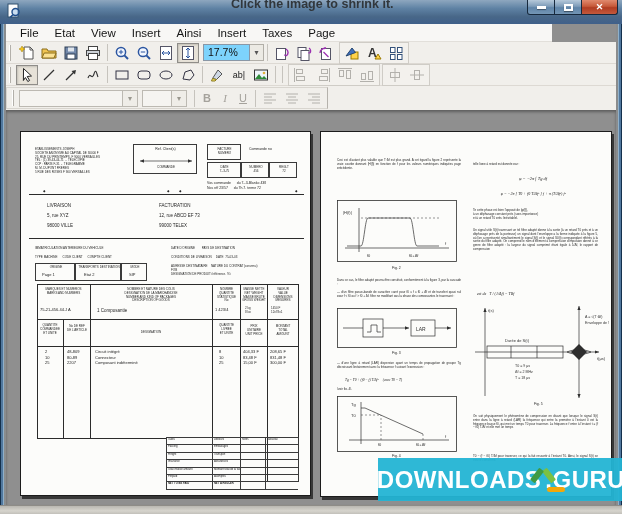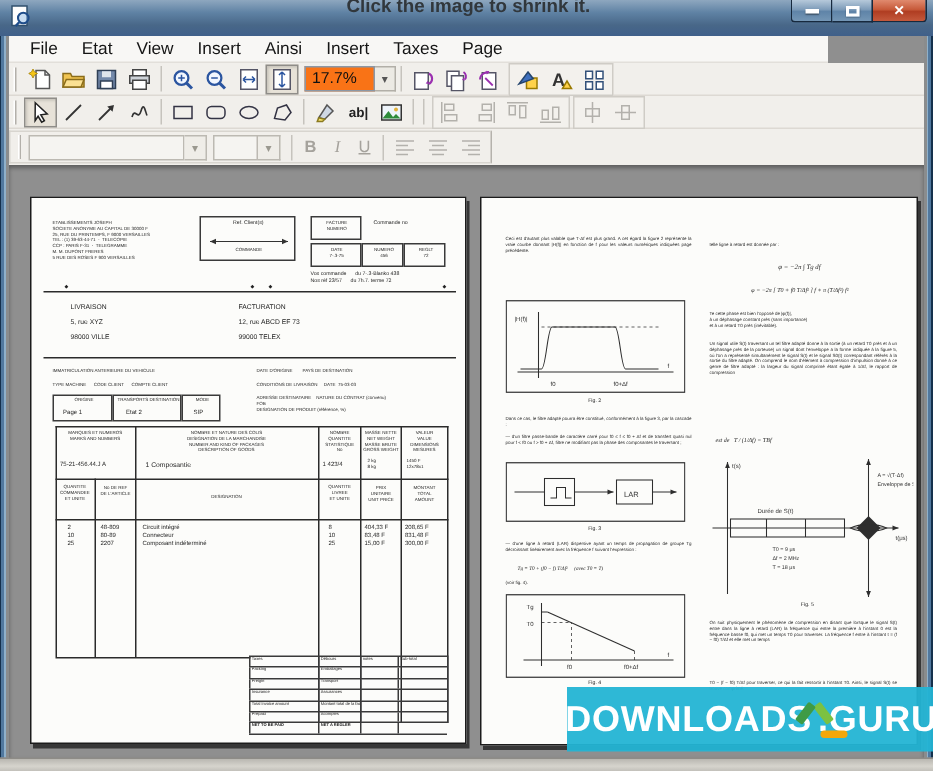--- a/index.html
+++ b/index.html
@@ -38,29 +38,29 @@
   .tb { position:absolute; left:6px; width:610px; background:#f1efeb; display:flex; align-items:center; }
   .tb1 { top:42px; height:22px; border-bottom:1px solid #ddd9d3; }
   .tb2 { top:64px; height:22px; border-bottom:1px solid #ddd9d3; }
   .tb3 { top:86px; height:24px; }
   .panel3 { display:flex; align-items:center; height:22px; border:1px solid #d8d5cf; border-right-color:#b5b2ac; background:#f1efeb; padding:0 2px; }
   .grip { width:2px; height:16px; border-left:1px solid #ffffff; border-right:1px solid #b3b0aa; margin:0 5px 0 3px; }
   .sep { width:1px; height:17px; background:#c6c3bd; margin:0 3px; }
   .btn { width:22px; height:20px; display:flex; align-items:center; justify-content:center; border:1px solid transparent; }
   .btn.pressed { border:1px solid #8f8d89; background:#e7e2d8; box-shadow:inset 1px 1px 2px rgba(0,0,0,.15); }
   .grp { display:flex; border:1px solid #cfccc6; padding:0 1px; margin-left:2px; background:#f3f1ed; }
-  .zbox { width:47px; height:17px; border:1px solid #8a97a6; background:#f97316; font-size:10.5px; padding:1px 0 0 4px; color:#111; }
+  .zbox { width:47px; height:17px; border:1px solid #8a97a6; background:#7dd3fc; font-size:10.5px; padding:1px 0 0 4px; color:#111; }
   .zarr { width:14px; height:17px; border:1px solid #b2afa8; border-left:none; background:#eceae4;
     font-size:8px; color:#555; display:flex; align-items:center; justify-content:center; font-family:"DejaVu Sans",sans-serif; }
   .combo { display:flex; margin-right:4px; }
   .cbox { height:17px; border:1px solid #bcb9b2; background:#f5f4f1; }
   .carr { width:15px; height:17px; border:1px solid #bcb9b2; border-left:none; background:#efede8; color:#9a988f;
     font-size:8px; display:flex; align-items:center; justify-content:center; font-family:"DejaVu Sans",sans-serif; }
   .biu { font-size:11px; color:#a5a29c; width:18px; height:18px; display:flex; align-items:center; justify-content:center; }
-  .abtxt { font-size:9px; font-weight:bold; color:#222; }
+  .abtxt { font-size:9px; font-weight:normal; color:#222; }
 
   
   .docarea { position:absolute; left:6px; top:110px; width:610px; height:395px; background:#8f8f8f; box-shadow:inset 0 2px 3px rgba(0,0,0,.35); }
   .page { position:absolute; background:#fcfcfa; border:1px solid #1c1c1c; box-shadow:2px 3px 0 rgba(25,25,25,.75); }
   .p1 { left:20px; top:131px; width:291px; height:365px; }
   .p2 { left:320px; top:131px; width:292px; height:366px; }
 
   .tx { position:absolute; transform-origin:0 0; color:#1f1f1f; line-height:1.3; }
   .nw { white-space:pre; }
   .jy { text-align:justify; }

